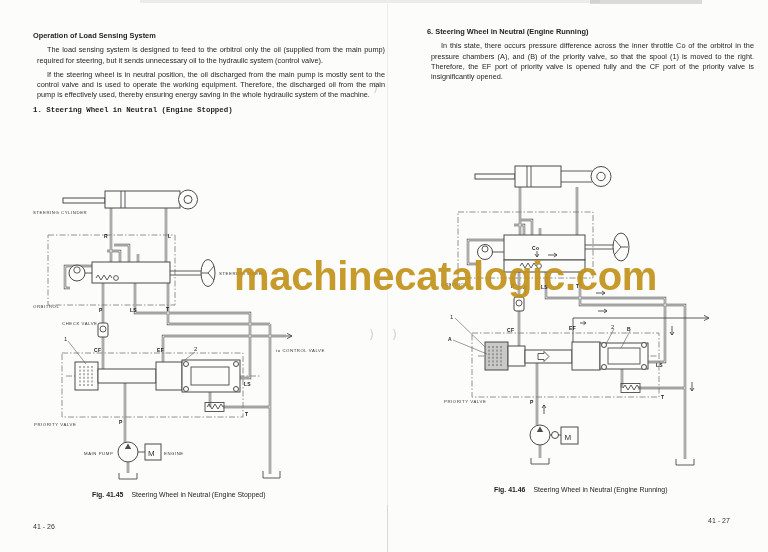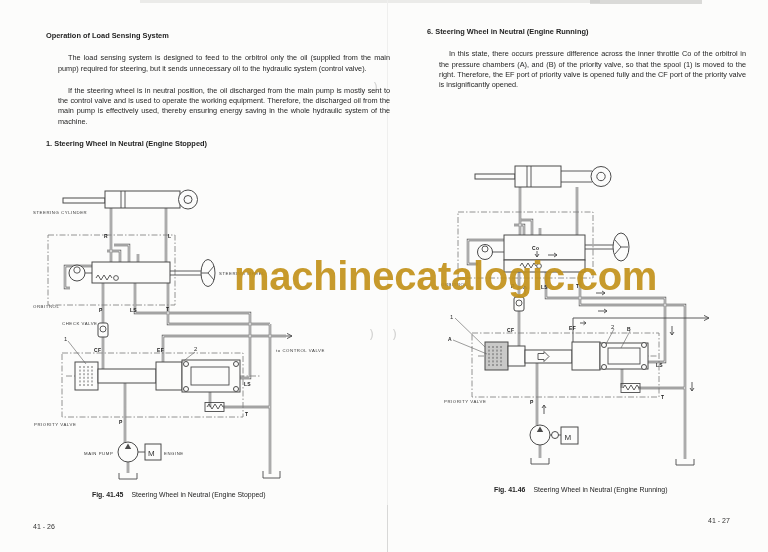--- a/index.html
+++ b/index.html
@@ -1,23 +1,23 @@
 <!DOCTYPE html>
 <html><head>
 <meta charset="utf-8">
 <style>
   html,body{margin:0;padding:0;}
   body{
     width:768px;height:552px;position:relative;overflow:hidden;
     background:#fcfcfb;font-family:"Liberation Sans",sans-serif;
   }
   .col{position:absolute;font-size:7.3px;line-height:10.3px;color:#1f1f1f;text-align:justify;}
-  .col p{margin:12px;text-indent:10px;}
+  .col p{margin:4px;text-indent:10px;}
   .col .h{font-weight:bold;margin:0 0 1.5px 0;text-align:left;font-size:7.4px;}
-  .col .sub{}
+  .col .sub{font-family:Liberation Mono, monospace;}
   .cap{position:absolute;font-size:6.9px;color:#222;white-space:nowrap;}
   .cap b{margin-right:8px;}
   .pgnum{position:absolute;font-size:7px;color:#333;}
   .wm{position:absolute;left:234px;top:256px;font-weight:bold;font-size:40px;
       letter-spacing:-0.3px;line-height:1;opacity:.93;z-index:6;white-space:nowrap;}
   .fold{position:absolute;left:387px;top:0;width:1px;height:552px;background:#efefee;}
   .fold2{position:absolute;left:387px;top:505px;width:1px;height:47px;background:#d8d8d7;}
   .smudge1{position:absolute;left:140px;top:0;width:460px;height:3px;background:#d9d9d8;opacity:.5;}
   .smudge2{position:absolute;left:590px;top:0;width:112px;height:4px;background:#bdbdbc;opacity:.55;}
   .paren{position:absolute;font-family:"DejaVu Sans",sans-serif;font-size:13px;color:#d3d3d2;}
@@ -39,21 +39,21 @@
 <body>
 
 <div class="smudge1"></div>
 <div class="smudge2"></div>
 <div class="fold"></div>
 <div class="fold2"></div>
 <span class="paren" style="left:373px;top:80px;">)</span>
 <span class="paren" style="left:369px;top:327px;">)</span>
 <span class="paren" style="left:392px;top:327px;">)</span>
 
-<div class="col" style="left:46px;top:31px;width:356px;">
+<div class="col" style="left:33px;top:31px;width:356px;">
   <div class="h">Operation of Load Sensing System</div>
   <p>The load sensing system is designed to feed to the orbitrol only the oil (supplied from the main pump) required for steering, but it sends unnecessary oil to the hydraulic system (control valve).</p>
   <p>If the steering wheel is in neutral position, the oil discharged from the main pump is mostly sent to the control valve and is used to operate the working equipment. Therefore, the discharged oil from the main pump is effectively used, thereby ensuring energy saving in the whole hydraulic system of the machine.</p>
   <div class="h sub">1. Steering Wheel in Neutral (Engine Stopped)</div>
 </div>
 
 <div class="col" style="left:427px;top:27px;width:331px;">
   <div class="h">6. Steering Wheel in Neutral (Engine Running)</div>
   <p>In this state, there occurs pressure difference across the inner throttle Co of the orbitrol in the pressure chambers (A), and (B) of the priority valve, so that the spool (1) is moved to the right. Therefore, the EF port of priority valve is opened fully and the CF port of the priority valve is insignificantly opened.</p>
 </div>

